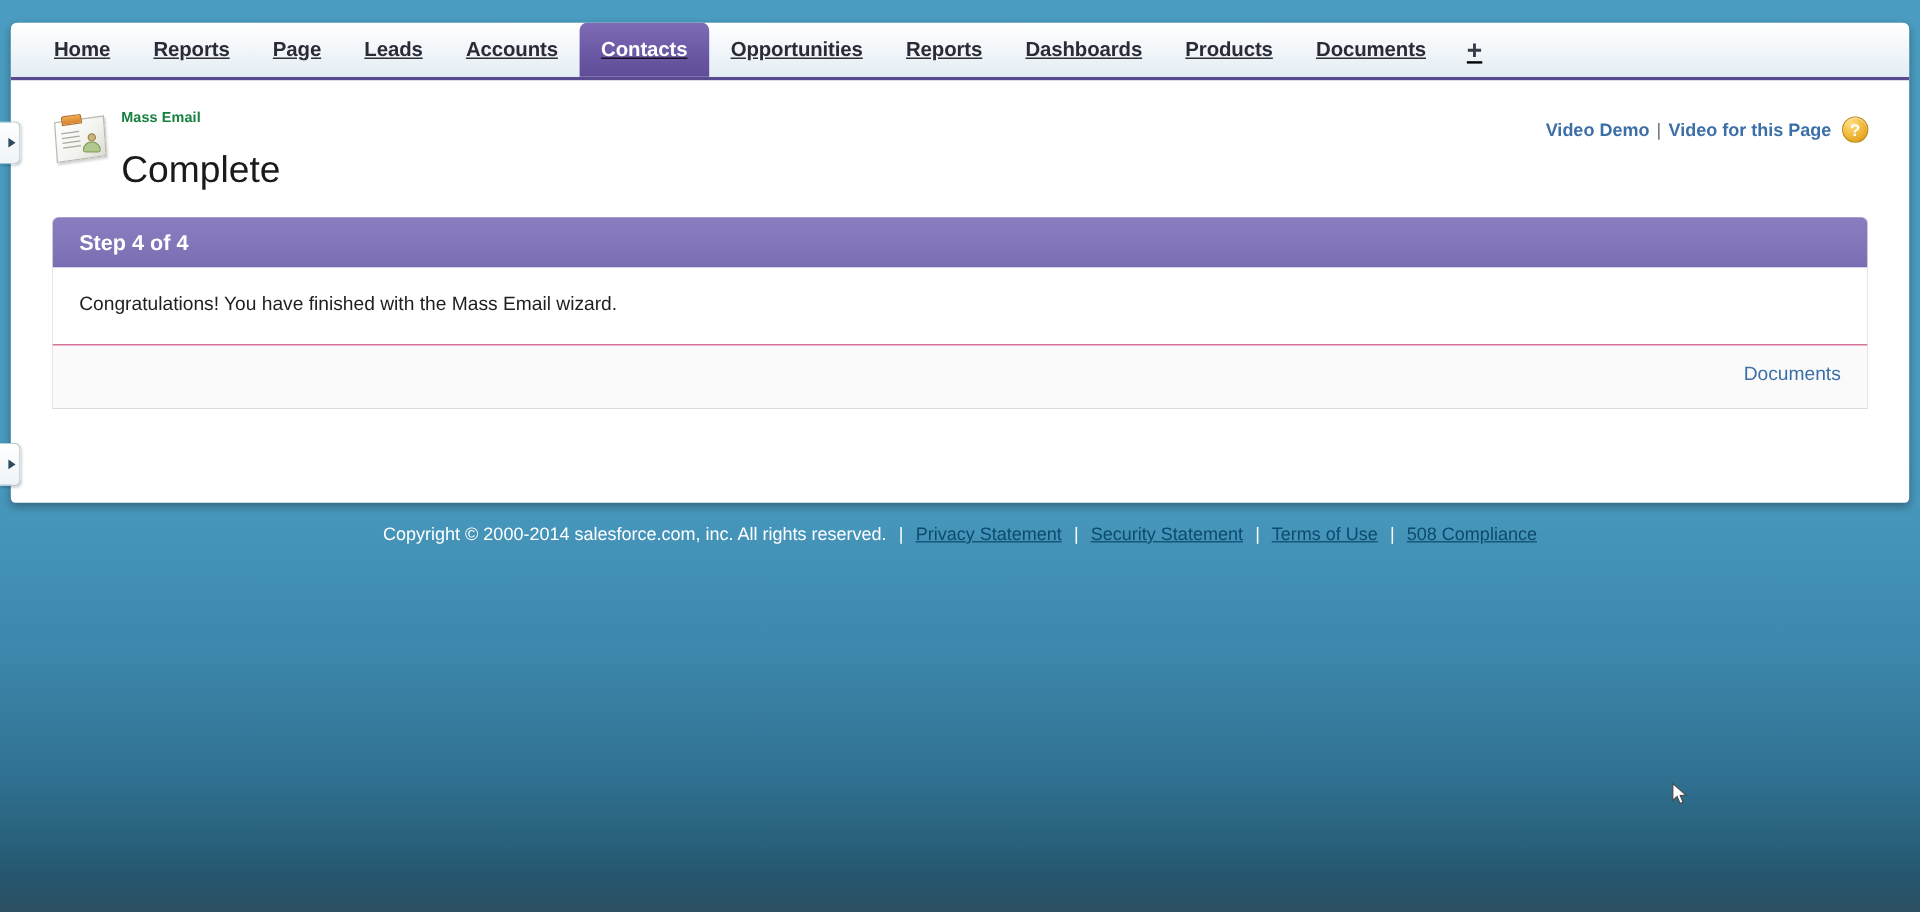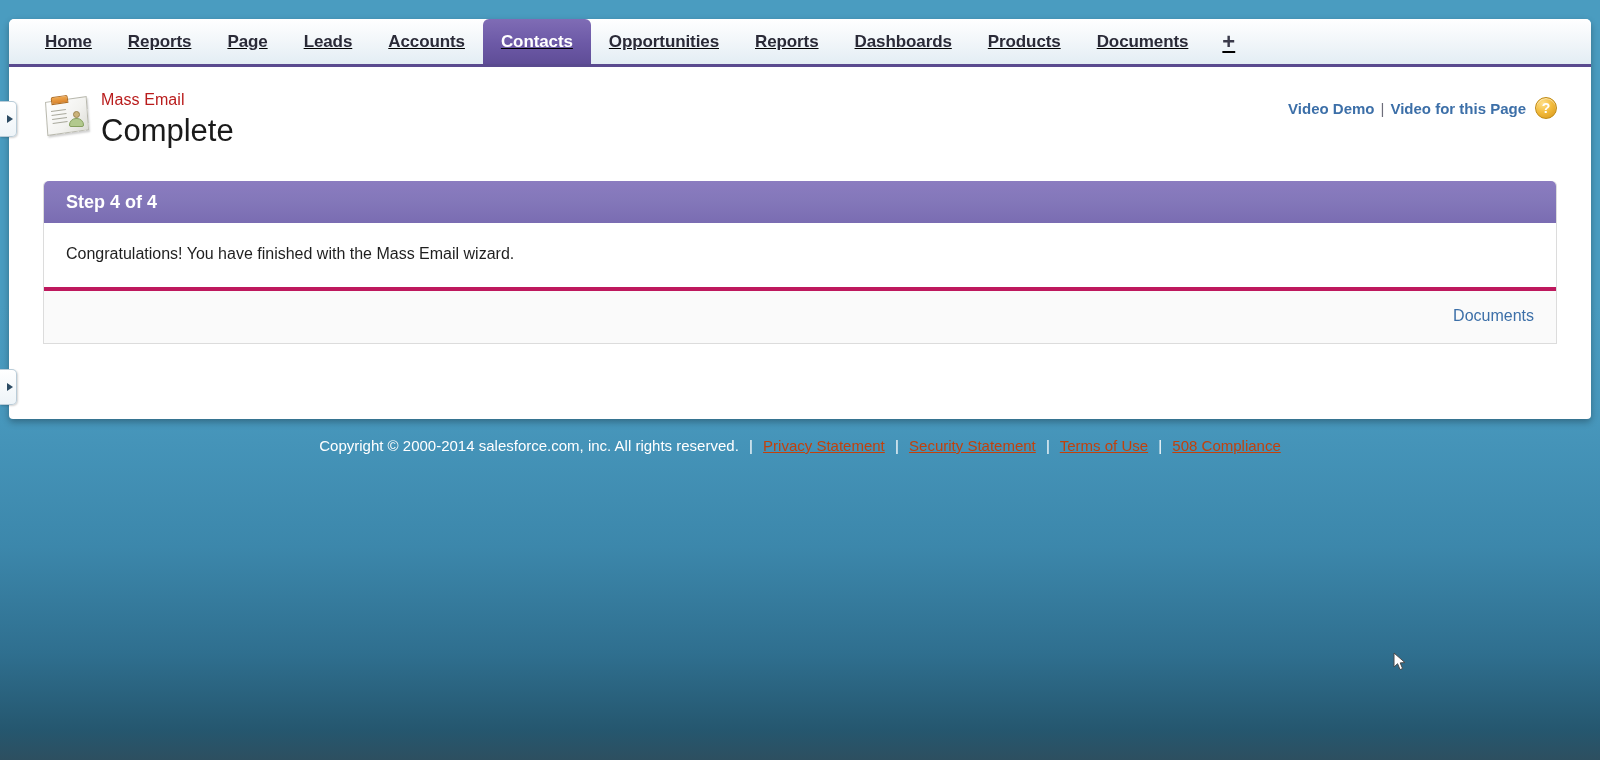--- a/index.html
+++ b/index.html
@@ -172,31 +172,31 @@
     left: 26px; top: 23px;
     width: 15px; height: 9px;
     border-radius: 7px 7px 2px 2px;
     background: #b2c98e;
     border: 1px solid #86a05f;
     z-index: 4;
   }
 
   .pg-titles { margin-left: 10px; padding-top: 2px; }
   .pg-sub {
-    font-size: 16px;
-    font-weight: normal;
-    color: #b91c1c;
+    font-size: 12px;
+    font-weight: bold;
+    color: #15803d;
     letter-spacing: 0.1px;
   }
   .pg-title {
     font-size: 31px;
     color: #1a1a1a;
     font-weight: normal;
     line-height: 40px;
-    margin-top: 2px;
+    margin-top: 17px;
   }
 
   .pg-help {
     position: absolute;
     right: 0;
     top: 8px;
     display: flex;
     align-items: center;
     font-size: 15px;
     white-space: nowrap;
@@ -244,21 +244,21 @@
     color: #ffffff;
     font-size: 18px;
     font-weight: bold;
   }
 
   .wizard-msg {
     padding: 22px 22px 24px 22px;
     font-size: 16px;
     color: #1f1f1f;
     background: #ffffff;
-    border-bottom: 4px solid #be185d;
+    border-bottom: 1px solid #be185d;
   }
 
   .wizard-actions {
     padding: 16px 22px 18px 22px;
     text-align: right;
     background: #fafafa;
     border-radius: 0 0 4px 4px;
   }
   .wizard-actions a {
     color: #3c6fa8;
@@ -272,21 +272,21 @@
     position: absolute;
     left: 0;
     top: 437px;
     width: 1600px;
     text-align: center;
     font-size: 15px;
     color: #ffffff;
     white-space: nowrap;
   }
   .footer a {
-    color: #c2410c;
+    color: #0c4a6e;
     text-decoration: underline;
     cursor: pointer;
   }
   .footer .sep { margin: 0 6px; }
 
   
   .cursor {
     position: absolute;
     left: 1393px;
     top: 652px;

